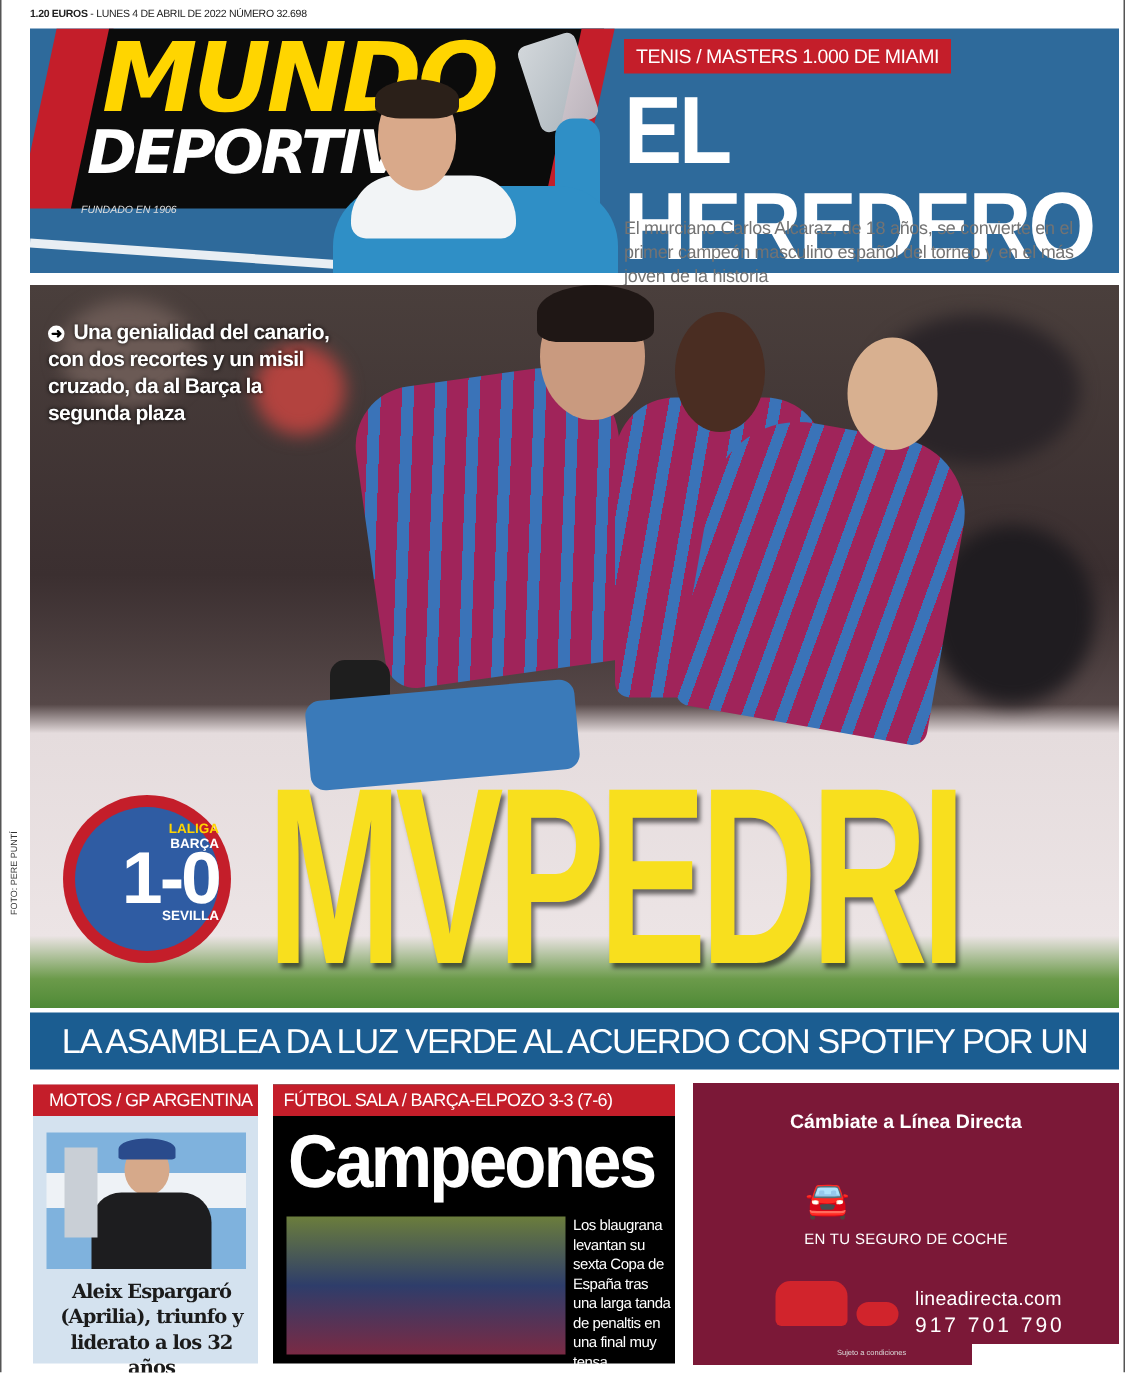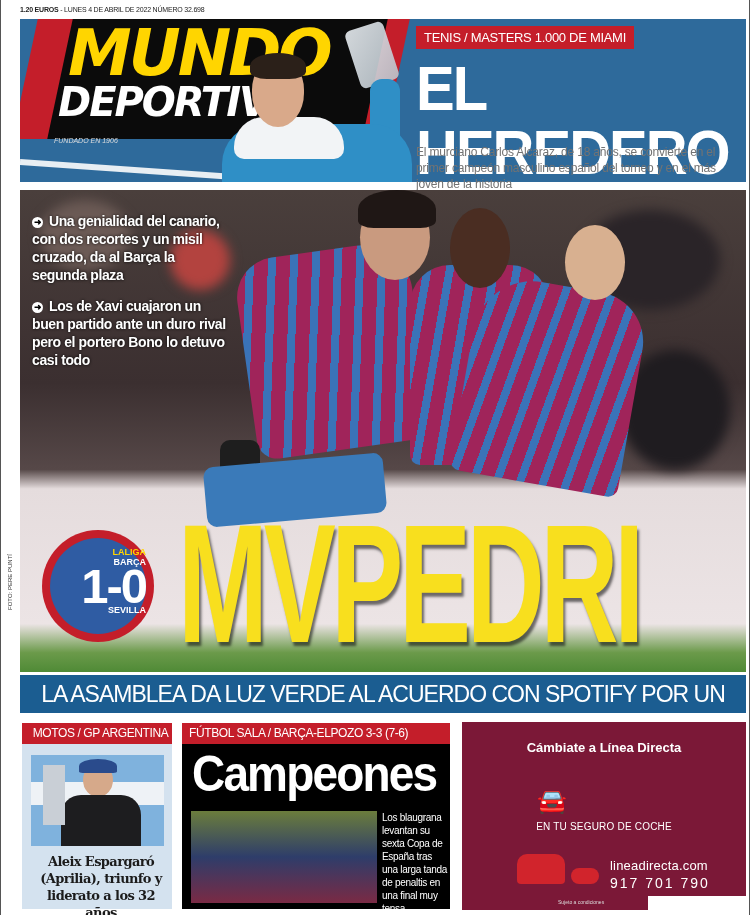--- a/index.html
+++ b/index.html
@@ -110,21 +110,20 @@
   <div class="shirt" style="left:390px;top:75px;width:140px;height:200px;border-radius:40px 40px 10px 10px;"></div>
   <div class="skin" style="left:430px;top:18px;width:60px;height:80px;background:#4a2d22;"></div>
   <div class="shirt" style="left:445px;top:95px;width:170px;height:200px;border-radius:60px 50px 10px 10px;transform:rotate(10deg);"></div>
   <div class="skin" style="left:545px;top:35px;width:60px;height:75px;background:#d8b090;"></div>
   <div class="skin" style="left:200px;top:250px;width:40px;height:60px;background:#1e1e1e;border-radius:10px;"></div>
   <div class="shirt" style="left:185px;top:270px;width:180px;height:60px;background:#3a7ab9;border-radius:10px;transform:rotate(-5deg);"></div>
 </div>
 
 <div class="bullets">
   <p><span class="arrow">➜</span><span>Una genialidad del canario, con dos recortes y un misil cruzado, da al Barça la segunda plaza</span></p>
-  <p><span class="arrow">➜</span><span>Los de Xavi cuajaron un buen partido ante un duro rival pero el portero Bono lo detuvo casi todo</span></p>
 </div>
 
 <div class="score">
   <div class="score-inner">
     <span class="liga">LALIGA</span>
     <span class="home">BARÇA</span>
     <span class="result">1-0</span>
     <span class="away">SEVILLA</span>
   </div>
 </div>

